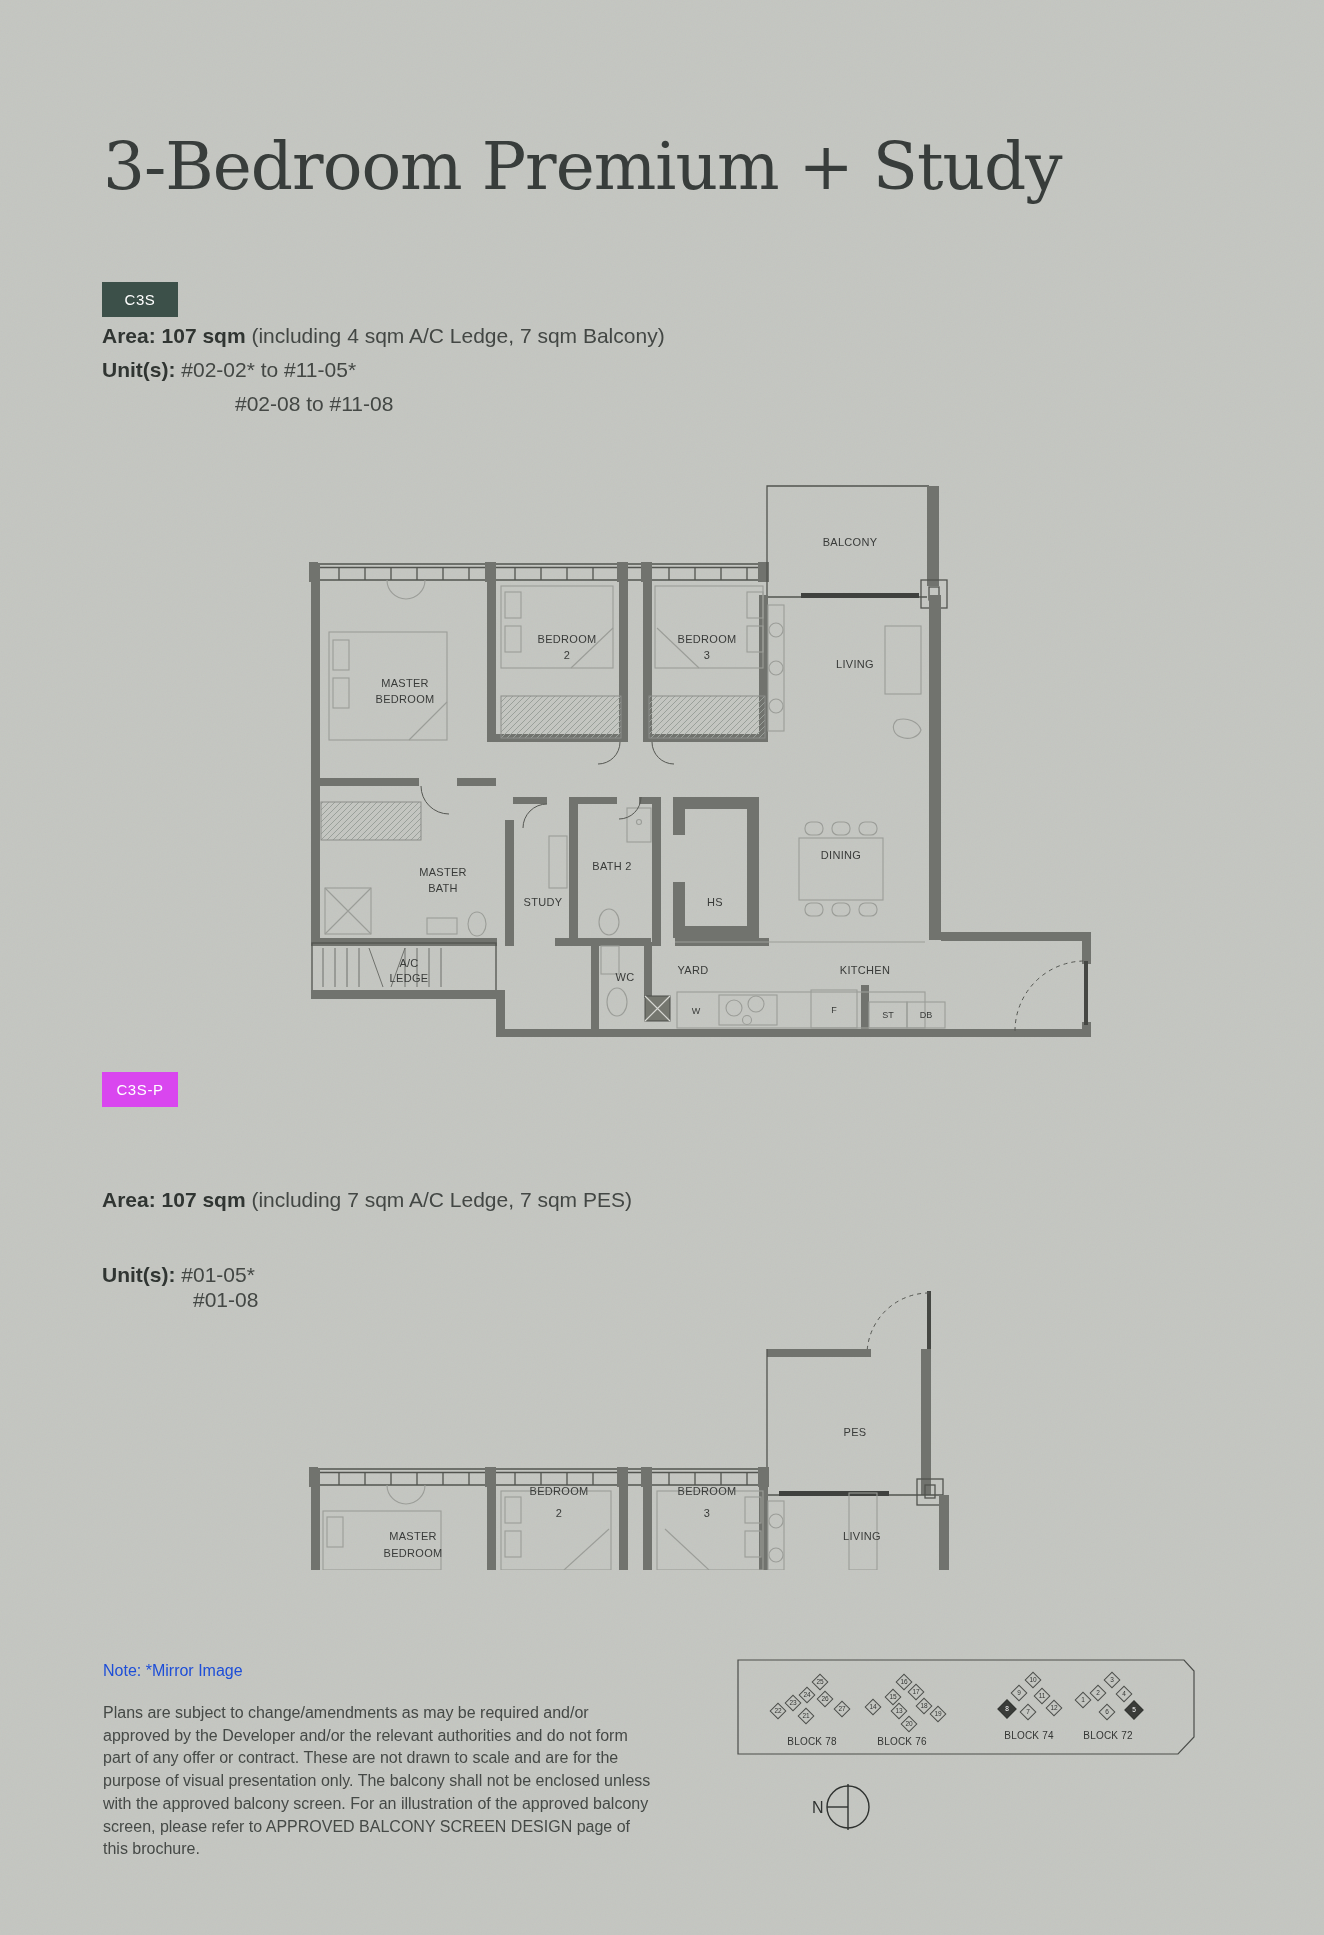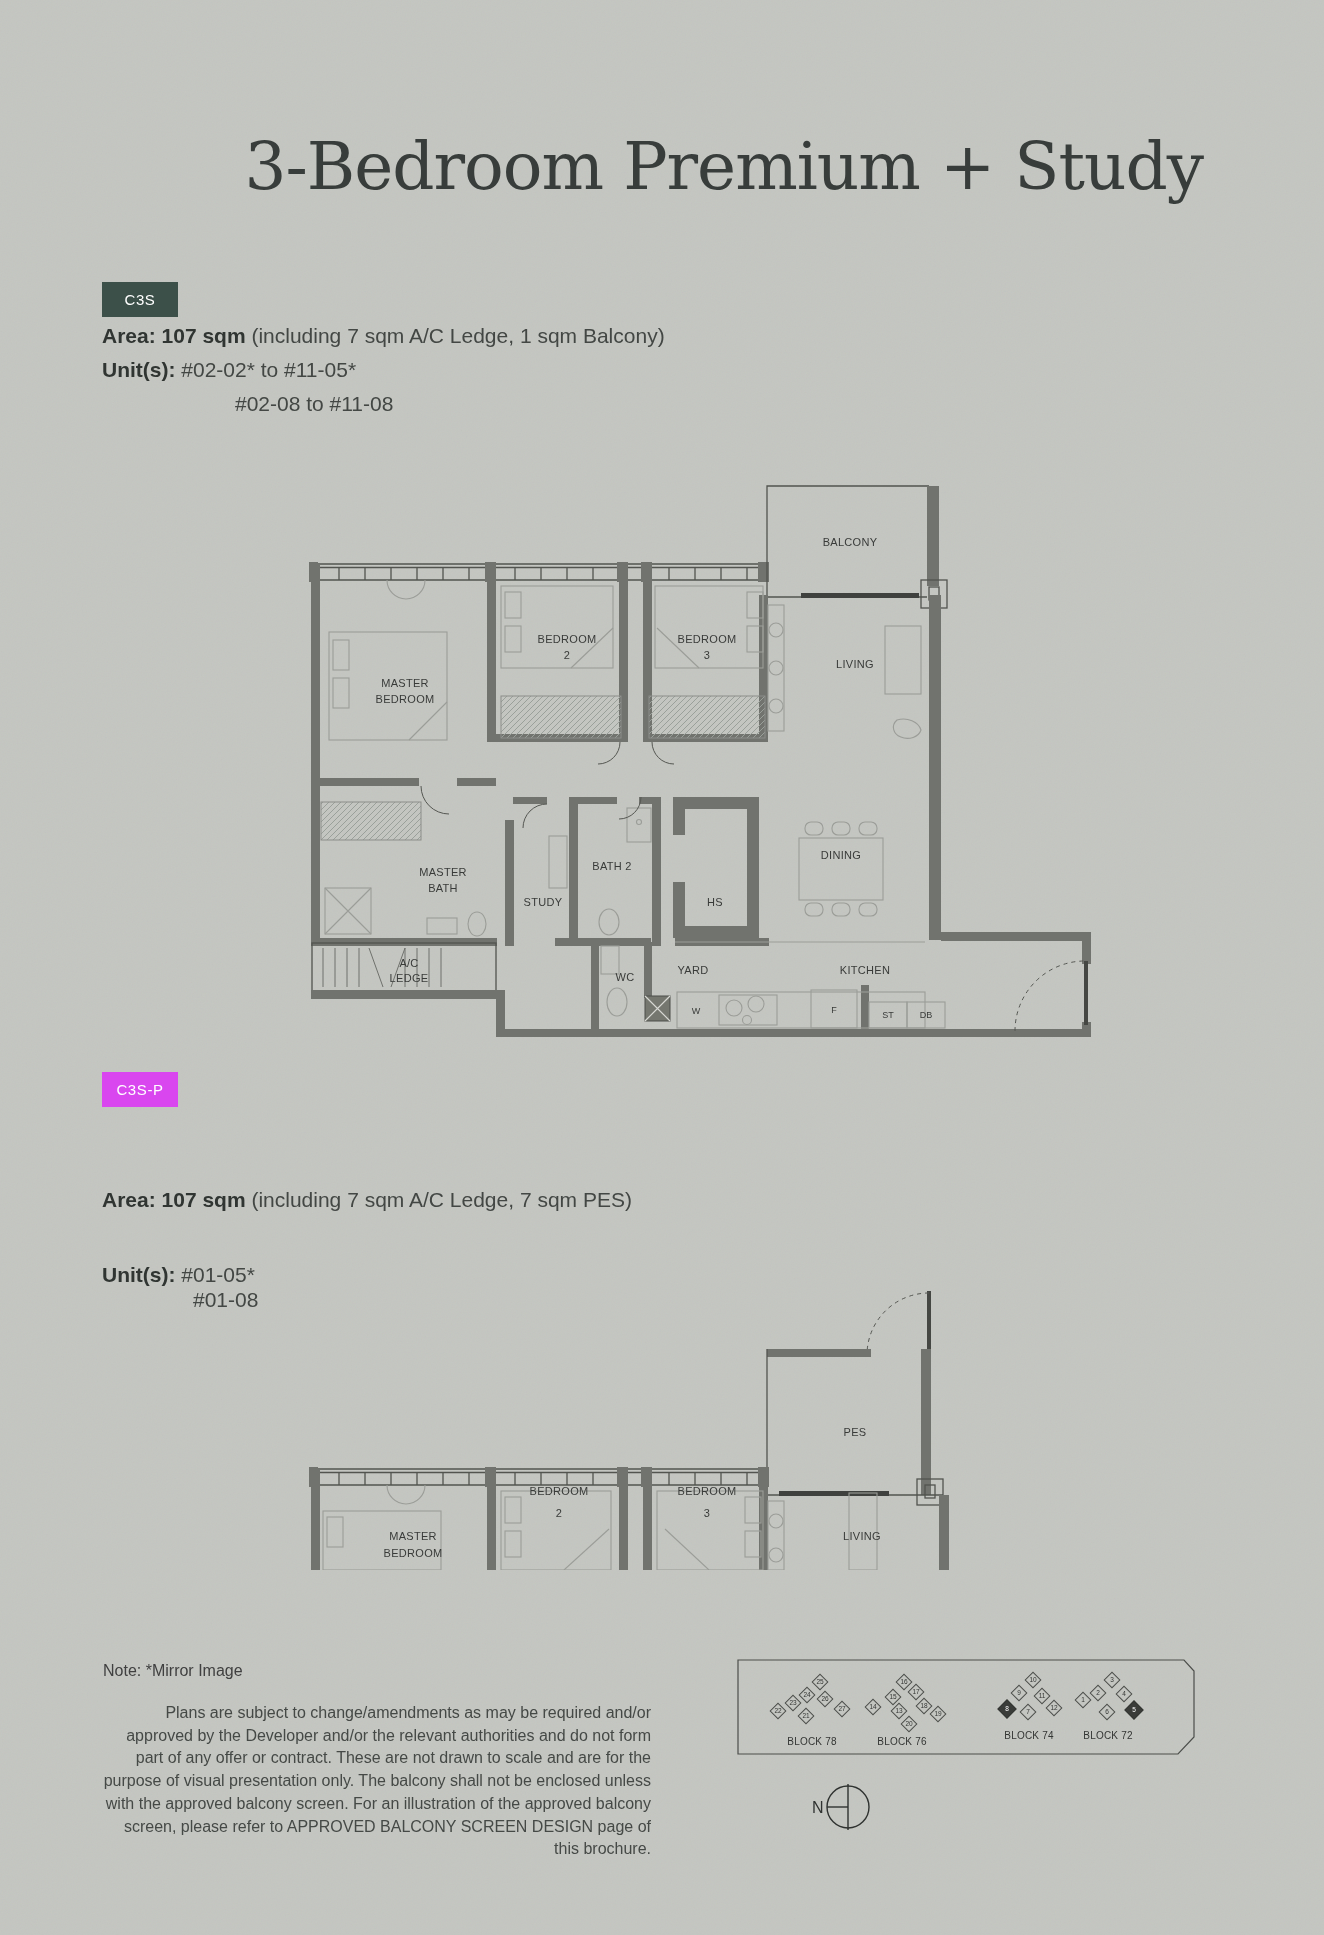--- a/index.html
+++ b/index.html
@@ -1,36 +1,36 @@
 <!DOCTYPE html>
 <html><head>
 <meta charset="utf-8">
 <style>
   html,body{margin:0;padding:0;}
   body{background:#9aa09c;}
   #page{
     position:relative; width:1324px; height:1935px; margin:0 auto;
     background:#c4c6c1; overflow:hidden;
-    font-family:"Liberation Sans", sans-serif; color:#3d423f;text-align:right;
+    font-family:"Liberation Sans", sans-serif; color:#3d423f;
   }
   .noise{position:absolute; inset:0; width:100%; height:100%; opacity:.055; pointer-events:none;}
   .title{
     position:absolute; left:103px; top:128px; width:1100px;
     font-family:"DejaVu Serif", serif; font-size:66px; font-weight:400;
     letter-spacing:-1px; color:#383d3b;
   }
   .badge{
     position:absolute; left:102px; height:35px; min-width:76px;
     display:flex; align-items:center; justify-content:center;
     color:#fff; font-size:15px; letter-spacing:.6px; padding:0 14px; box-sizing:border-box;
   }
   .meta{position:absolute; left:102px; font-size:21px; color:#434744; white-space:nowrap;}
   .meta b{color:#303532; font-weight:700;margin-top:20px;}
   .units2{position:absolute; font-size:21px; color:#434744;}
-  .note{position:absolute; left:103px; top:1662px; font-size:16px; color:#404040;}
+  .note{position:absolute; left:103px; top:1662px; font-size:16px; color:#1d4ed8;}
   .disclaimer{
     position:absolute; left:103px; top:1702px; width:548px;
     font-size:16px; line-height:1.42; color:#454946;
   }
   .plan-svg{position:absolute;}
   svg text{font-family:"Liberation Sans", sans-serif;}
   .rlbl{font-size:11px; fill:#393b39; text-anchor:middle; letter-spacing:.3px;}
   .slbl{font-size:9px;  fill:#393b39; text-anchor:middle;}
   .klbl{font-size:10px; fill:#333533; text-anchor:middle; letter-spacing:.2px;}
   .num{font-size:6.5px; fill:#343634; text-anchor:middle;}
@@ -53,21 +53,21 @@
       </filter>
     <rect width="100%" height="100%" filter="url(#nz)"></rect>
   </svg>
 
   <div class="title">3-Bedroom Premium + Study</div>
 
   <div class="badge" style="top:263px; background:#3c5049;margin-top:19px;">
     <span>C3S</span>
   </div>
   <div class="meta" style="top:324px;">
-    <b>Area: 107 sqm</b><span> (including 7 sqm A/C Ledge, 1 sqm Balcony)</span>
+    <b>Area: 107 sqm</b><span> (including 4 sqm A/C Ledge, 7 sqm Balcony)</span>
   </div>
   <div class="meta" style="top:358px;">
     <b>Unit(s):</b>&nbsp;<span>#02-02* to #11-05*</span>
   </div>
   <div class="units2" style="left:193px; top:392px;margin-left:42px;">#02-08 to #11-08</div>
 
   <svg class="plan-svg" style="left:309px; top:480px;" width="790" height="576" viewBox="0 0 790 576" xmlns="http://www.w3.org/2000/svg">
     <defs>
       <pattern id="hatch1" patternUnits="userSpaceOnUse" width="6" height="6">
         <path d="M0,6 L6,0" stroke="#9aa09a" stroke-width="1"></path>

